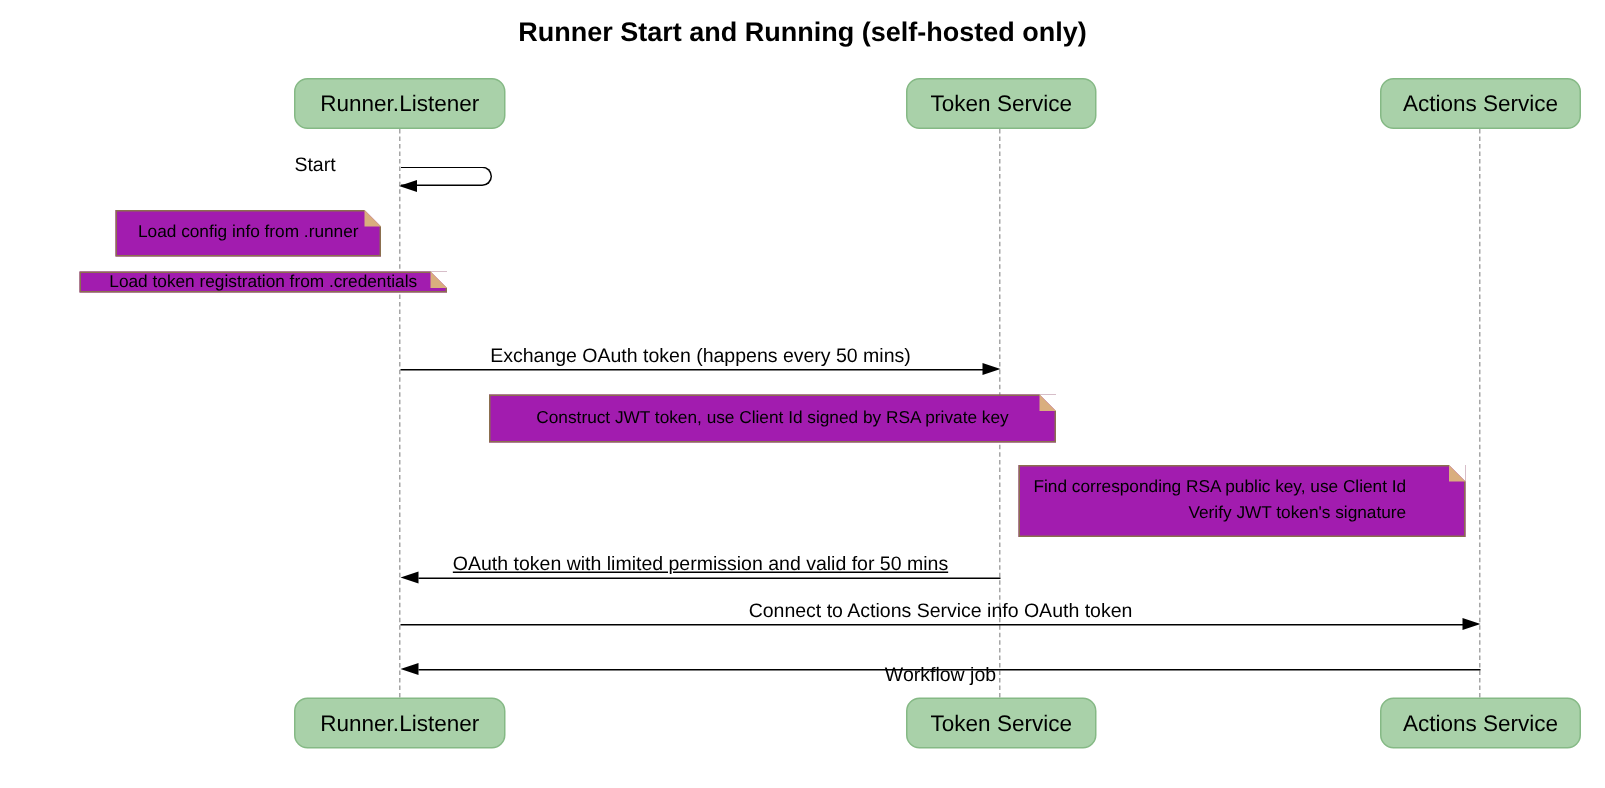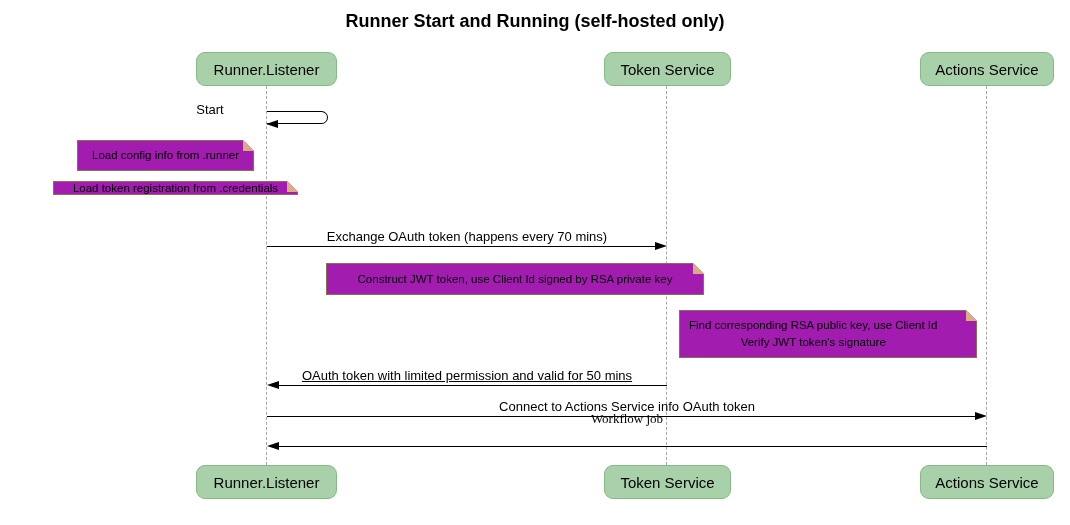--- a/index.html
+++ b/index.html
@@ -84,21 +84,21 @@
     font-size: 11.5px;
     line-height: 1.45;
     display: flex;
     align-items: center;
     justify-content: center;
     text-align: center;
     white-space: nowrap;
   }
   .note.multiline {
     justify-content: flex-start;
-    text-align: center;
+    text-align: right;
     padding-left: 9px;
     white-space: pre-line;
   }
   .note::before {
     content: "";
     position: absolute;
     top: -1px;
     right: -1px;
     width: 0; height: 0;
     border-top: 11px solid #ffffff;
@@ -133,34 +133,34 @@
   <div class="actor" style="left:604px; top:465px; width:127px;">Token Service</div>
   <div class="actor" style="left:920px; top:465px; width:134px;">Actions Service</div>
 
   <div class="mlabel right-align" style="left:160px; top:102px; width:100px;">Start</div>
   <div class="self-loop"></div>
   <div class="head to-left" style="left:266px; top:120px;"></div>
 
   <div class="note" style="left:77px; top:140px; width:177px; height:31px;">Load config info from .runner</div>
   <div class="note" style="left:9px; top:181px; width:245px; height:14px;margin-left:44px;">Load token registration from .credentials</div>
 
-  <div class="mlabel" style="left:267px; top:229px; width:400px;">Exchange OAuth token (happens every 70 mins)</div>
+  <div class="mlabel" style="left:267px; top:229px; width:400px;">Exchange OAuth token (happens every 50 mins)</div>
   <div class="mline" style="left:267px; top:246px; width:389px;"></div>
   <div class="head to-right" style="left:655px; top:242px;"></div>
 
   <div class="note" style="left:278px; top:263px; width:378px; height:32px;margin-left:48px;">Construct JWT token, use Client Id signed by RSA private key</div>
 
   <div class="note multiline" style="left:679px; top:310px; width:298px; height:48px;">Find corresponding RSA public key, use Client Id
 Verify JWT token's signature</div>
 
   <div class="mlabel" style="left:267px; top:368px; width:400px;text-decoration:underline;">OAuth token with limited permission and valid for 50 mins</div>
   <div class="mline" style="left:279px; top:385px; width:388px;"></div>
   <div class="head to-left" style="left:267px; top:381px;"></div>
 
   <div class="mlabel" style="left:267px; top:399px; width:720px;">Connect to Actions Service info OAuth token</div>
   <div class="mline" style="left:267px; top:416px; width:709px;"></div>
   <div class="head to-right" style="left:975px; top:412px;"></div>
 
-  <div class="mlabel" style="left:267px; top:411px; width:720px;font-family:Liberation Serif, serif;">Workflow job</div>
+  <div class="mlabel" style="left:267px; top:442px; width:720px;">Workflow job</div>
   <div class="mline" style="left:279px; top:446px; width:708px;"></div>
   <div class="head to-left" style="left:267px; top:442px;"></div>
 
 </div>
 
 </body></html>

